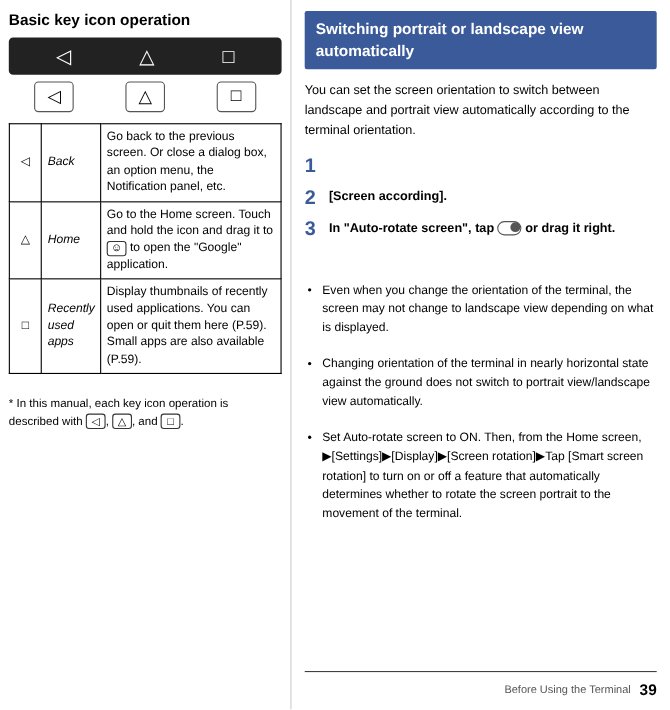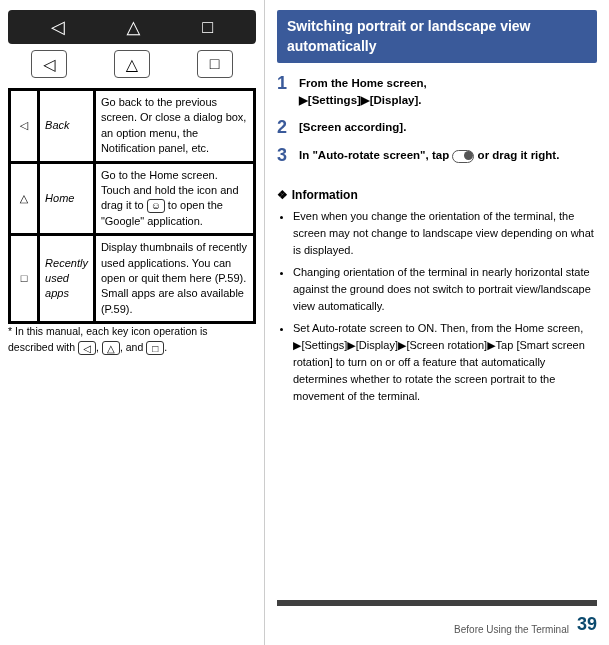--- a/index.html
+++ b/index.html
@@ -67,21 +67,21 @@
     }
 
     
     .key-table {
       width: 100%;
       border-collapse: collapse;
       font-size: 11px;
     }
 
     .key-table td {
-      border: 3px solid #000000;
+      border: 1px solid #000000;
       padding: 4px 5px;
       vertical-align: top;
       line-height: 1.4;
     }
 
     .key-table td.icon-cell {
       width: 30px;
       text-align: center;
       vertical-align: middle;
     }
@@ -92,21 +92,21 @@
       vertical-align: middle;
       font-style: italic;
     }
 
     .key-table td.desc-cell {
       width: 170px;
     }
 
     .footnote {
       font-size: 10.5px;
-      margin-top: 0;
+      margin-top: 20px;
       line-height: 1.5;
     }
 
     .footnote .icon-inline {
       display: inline-flex;
       align-items: center;
       justify-content: center;
       border: 1.2px solid #333;
       border-radius: 3px;
       width: 18px;
@@ -189,40 +189,41 @@
 
     .info-bullets {
       list-style: disc;
       padding-left: 16px;
       font-size: 11px;
       line-height: 1.55;
     }
 
     .info-bullets li {
       margin-bottom: 5px;
+      margin-top: 16px;
     }
 
     
     .page-footer {
       display: flex;
       flex-direction: row;
       justify-content: flex-end;
-      align-items: flex-end;
+      align-items: center;
       margin-top: auto;
       padding-top: 8px;
-      border-top: 6px solid #404040;
+      border-top: 1px solid #404040;
       font-size: 10px;
       color: #555;
       gap: 8px;
     }
 
     .page-footer .page-num {
-      font-size: 18px;
-      font-weight: bold;
-      color: #0c4a6e;
+      font-size: 14px;
+      font-weight: bold;
+      color: #000000;
     }
 
     
     .toggle-icon {
       display: inline-block;
       width: 22px;
       height: 13px;
       border: 1.5px solid #555;
       border-radius: 7px;
       vertical-align: middle;
@@ -238,20 +239,21 @@
       background: #555;
       position: absolute;
       top: 0px;
       right: 0px;
     }
   </style>
 </head>
 <body>
 
 <div class="left-panel">
+  <div class="left-title">Basic key icon operation</div>
 
   <div class="icon-illustration">
     <span class="key-icon">◁</span>
     <span class="key-icon">△</span>
     <span class="key-icon">□</span>
   </div>
 
   <div class="icon-row">
     <div class="key-box">◁</div>
     <div class="key-box">△</div>
@@ -285,41 +287,40 @@
     * In this manual, each key icon operation is described
     with <span class="icon-inline">◁</span>,
     <span class="icon-inline">△</span>,
     and <span class="icon-inline">□</span>.
   </p>
 </div>
 
 <div class="right-panel">
   <div class="right-title-box">Switching portrait or landscape view automatically</div>
 
+  <p class="right-intro">You can set the screen orientation to switch between landscape and portrait view automatically according to the terminal orientation.</p>
 
   <div class="steps">
 
     <div class="step-row">
       <span class="step-num">1</span>
-      <span class="step-text"><strong>From the Home screen,<br>▶[Settings]▶[Display].</strong></span>
     </div>
 
     <div class="step-row">
       <span class="step-num">2</span>
       <span class="step-text"><strong>[Screen according].</strong></span>
     </div>
 
     <div class="step-row">
       <span class="step-num">3</span>
       <span class="step-text"><strong>In "Auto-rotate screen", tap <span class="toggle-icon"></span> or drag it right.</strong></span>
     </div>
   </div>
 
   <div class="info-section">
-    <div class="info-title">Information</div>
     <ul class="info-bullets">
       <li>Even when you change the orientation of the terminal, the screen may not change to landscape view depending on what is displayed.</li>
       <li>Changing orientation of the terminal in nearly horizontal state against the ground does not switch to portrait view/landscape view automatically.</li>
       <li>Set Auto-rotate screen to ON. Then, from the Home screen, ▶[Settings]▶[Display]▶[Screen rotation]▶Tap [Smart screen rotation] to turn on or off a feature that automatically determines whether to rotate the screen portrait to the movement of the terminal.</li>
     </ul>
   </div>
 
   <div class="page-footer">
     <span>Before Using the Terminal</span>
     <span class="page-num">39</span>

